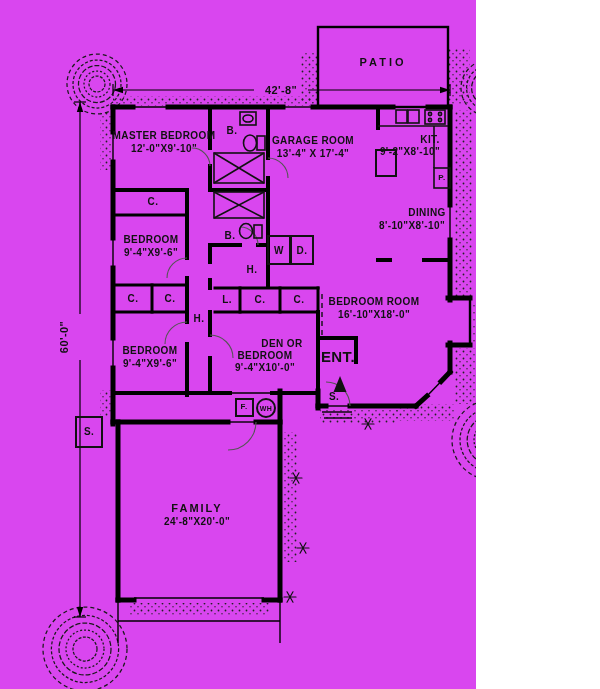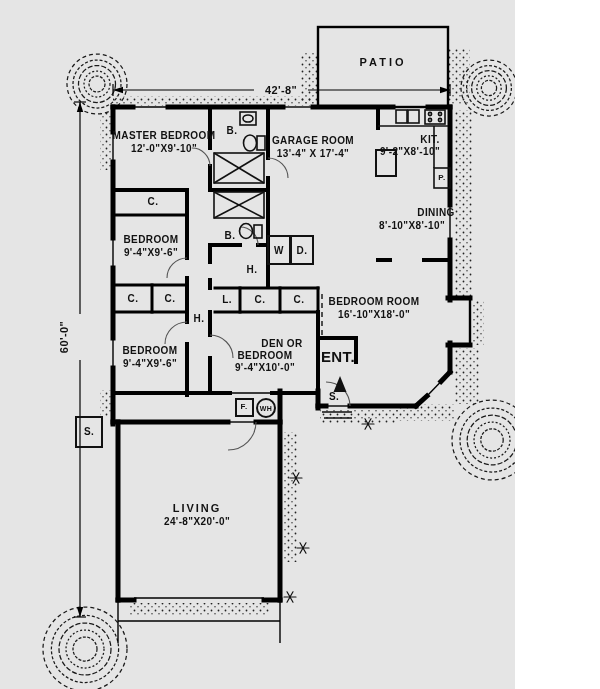--- a/index.html
+++ b/index.html
@@ -1,16 +1,16 @@
 <!DOCTYPE html>
 <html><head>
 <meta charset="utf-8">
 <style>
   html,body{margin:0;padding:0;background:#fff;}
-  .stage{position:relative;width:515px;height:689px;background:#e5e5e5;overflow:hidden;
+  .stage{position:relative;width:476px;height:689px;background:#d946ef;overflow:hidden;
          font-family:"Liberation Sans",sans-serif;}
   .stage svg{position:absolute;left:0;top:0;}
   .lbl{position:absolute;transform:translate(-50%,-50%);font-weight:bold;color:#111;
        white-space:nowrap;letter-spacing:.4px;font-size:10px;line-height:1;}
   .fs7{font-size:7px}.fs8{font-size:8px}.fs9{font-size:10px}.fs95{font-size:15px}
   .fs10{font-size:10px}.fs11{font-size:11px}
   .sp2{letter-spacing:2px}.sp3{letter-spacing:3px}
   .rot{transform:translate(-50%,-50%) rotate(-90deg);}
   
   .w5{stroke:#000;stroke-width:5;fill:none;stroke-linecap:square}
@@ -275,36 +275,36 @@
 <div class="lbl fs10" style="left:430px;top:140px">KIT.</div>
 <div class="lbl fs9" style="left:410px;top:152px">9'-2"X8'-10"</div>
 <div class="lbl fs8" style="left:442px;top:178px">P.</div>
 <div class="lbl fs9" style="left:153px;top:202px">C.</div>
 <div class="lbl fs10" style="left:151px;top:240px">BEDROOM</div>
 <div class="lbl fs9" style="left:151px;top:253px">9'-4"X9'-6"</div>
 <div class="lbl fs9" style="left:230px;top:236px">B.</div>
 <div class="lbl fs9" style="left:252px;top:270px">H.</div>
 <div class="lbl fs9" style="left:279px;top:251px">W</div>
 <div class="lbl fs9" style="left:302px;top:251px">D.</div>
-<div class="lbl fs10" style="left:436px;top:213px">DINING</div>
+<div class="lbl fs10" style="left:427px;top:213px">DINING</div>
 <div class="lbl fs9" style="left:412px;top:226px">8'-10"X8'-10"</div>
 <div class="lbl fs9" style="left:133px;top:299px">C.</div>
 <div class="lbl fs9" style="left:170px;top:299px">C.</div>
 <div class="lbl fs9" style="left:227px;top:300px">L.</div>
 <div class="lbl fs9" style="left:260px;top:300px">C.</div>
 <div class="lbl fs9" style="left:299px;top:300px">C.</div>
 <div class="lbl fs9" style="left:199px;top:319px">H.</div>
 <div class="lbl fs10" style="left:374px;top:302px">BEDROOM ROOM</div>
 <div class="lbl fs9" style="left:374px;top:315px">16'-10"X18'-0"</div>
 <div class="lbl fs10" style="left:150px;top:351px">BEDROOM</div>
 <div class="lbl fs9" style="left:150px;top:364px">9'-4"X9'-6"</div>
 <div class="lbl fs10" style="left:282px;top:344px">DEN OR</div>
 <div class="lbl fs10" style="left:265px;top:356px">BEDROOM</div>
 <div class="lbl fs9" style="left:265px;top:368px">9'-4"X10'-0"</div>
 <div class="lbl fs95" style="left:338px;top:356px">ENT.</div>
 <div class="lbl fs9" style="left:334px;top:397px">S.</div>
 <div class="lbl fs8" style="left:244px;top:407px">F.</div>
 <div class="lbl fs7" style="left:266px;top:408px">WH</div>
 <div class="lbl fs9" style="left:89px;top:432px">S.</div>
-<div class="lbl fs11 sp2" style="left:197px;top:508px">LIVING</div>
+<div class="lbl fs11 sp2" style="left:197px;top:508px">FAMILY</div>
 <div class="lbl fs10" style="left:197px;top:522px">24'-8"X20'-0"</div>
 
 </div>
 
 </body></html>

